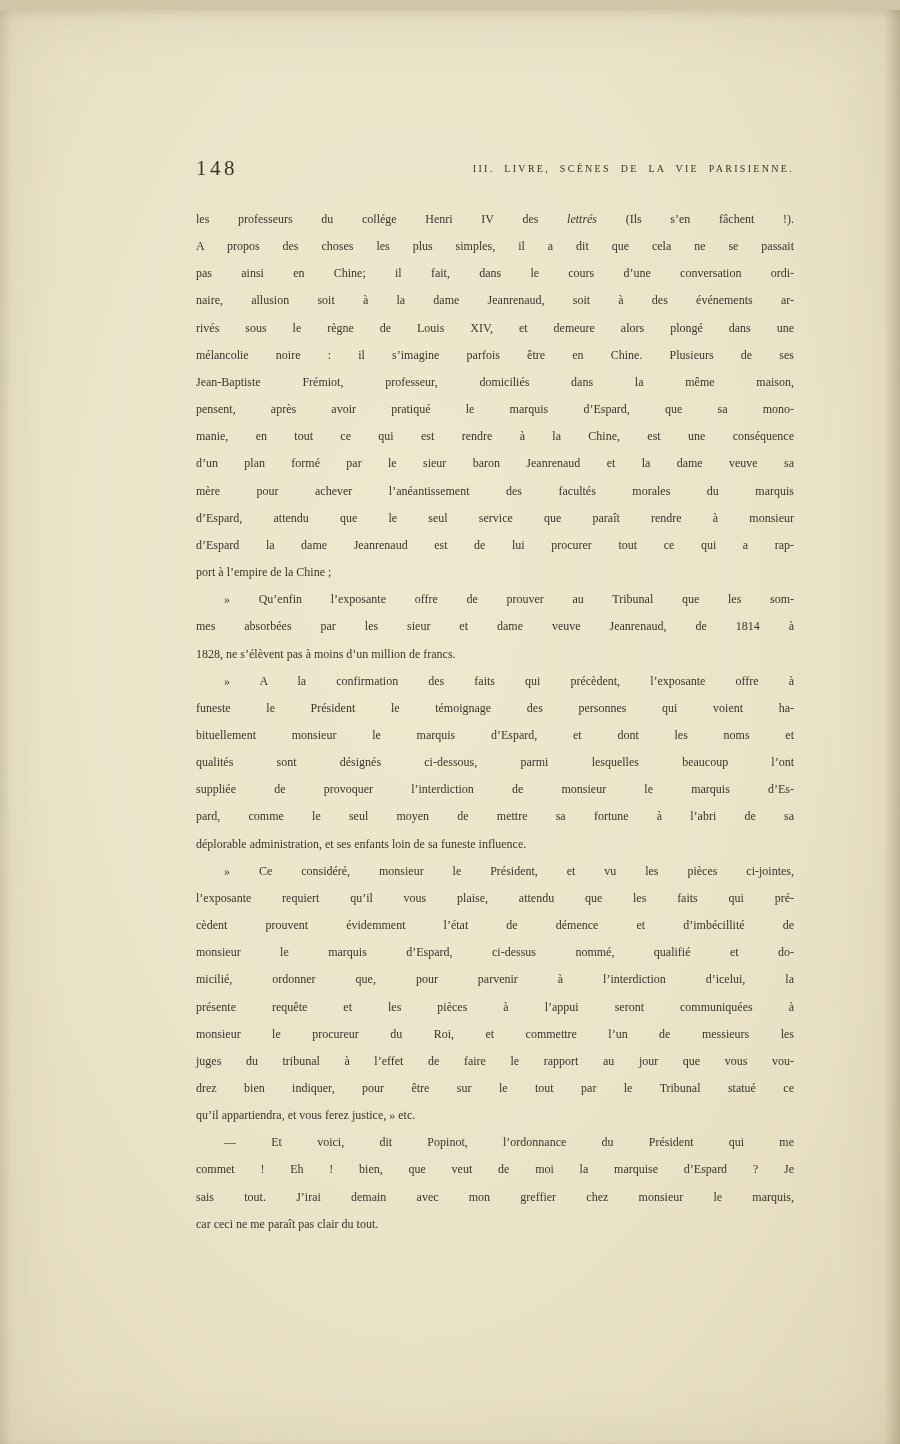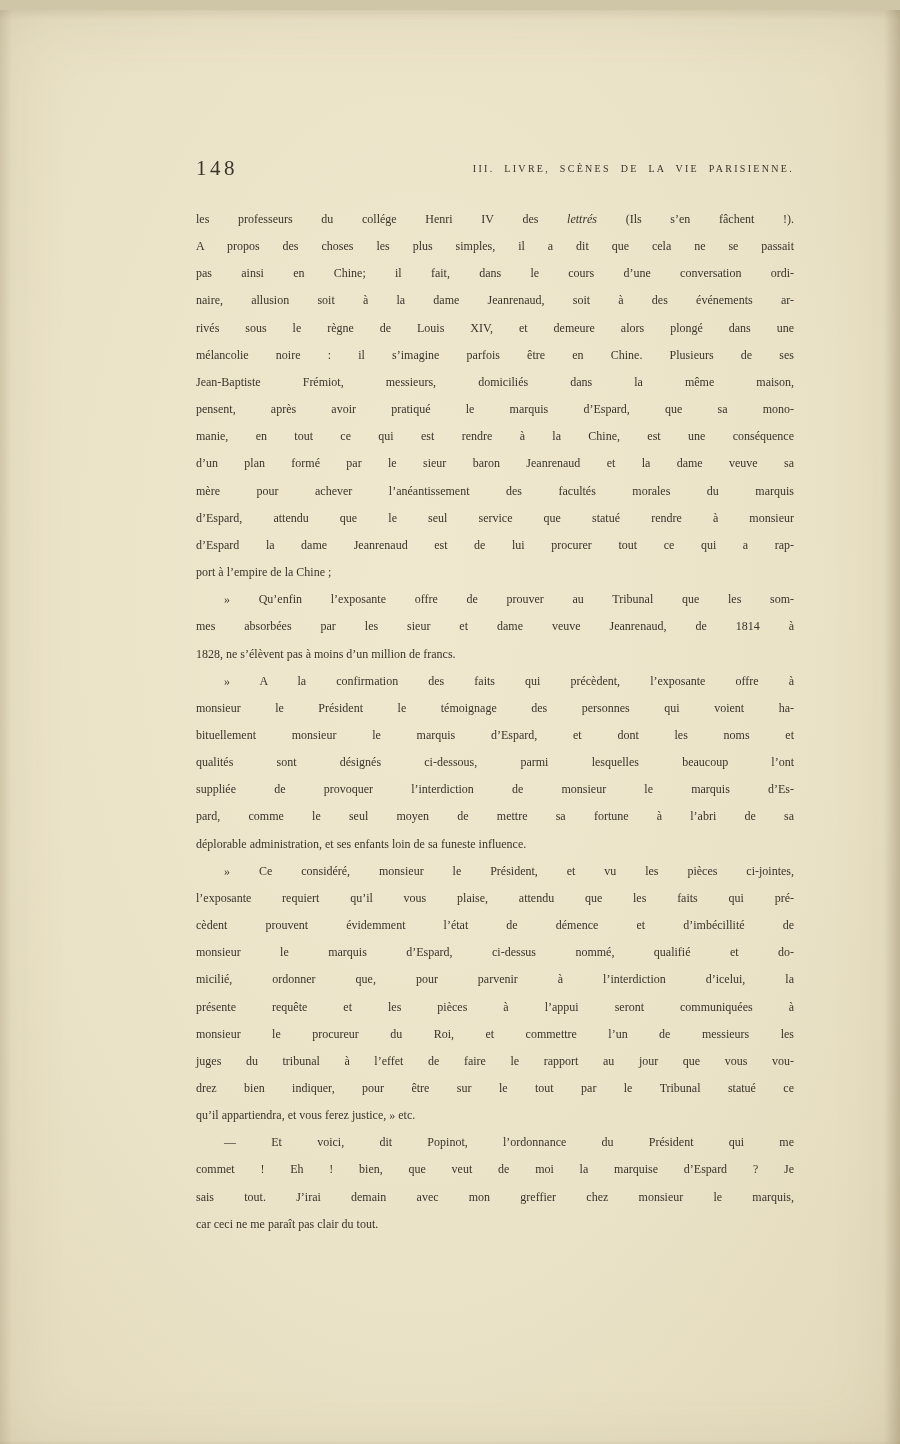--- a/index.html
+++ b/index.html
@@ -70,37 +70,37 @@
       <span class="running-title">III. LIVRE, SCÈNES DE LA VIE PARISIENNE.</span>
     </div>
     <div class="bodytext">
         <div class="para">
           <div class="line">les professeurs du collége Henri IV des <i>lettrés</i> (Ils s’en fâchent !).</div>
           <div class="line">A propos des choses les plus simples, il a dit que cela ne se passait</div>
           <div class="line">pas ainsi en Chine; il fait, dans le cours d’une conversation ordi-</div>
           <div class="line">naire, allusion soit à la dame Jeanrenaud, soit à des événements ar-</div>
           <div class="line">rivés sous le règne de Louis XIV, et demeure alors plongé dans une</div>
           <div class="line">mélancolie noire : il s’imagine parfois être en Chine. Plusieurs de ses</div>
-          <div class="line">Jean-Baptiste Frémiot, messieurs, domiciliés dans la même maison,</div>
+          <div class="line">Jean-Baptiste Frémiot, professeur, domiciliés dans la même maison,</div>
           <div class="line">pensent, après avoir pratiqué le marquis d’Espard, que sa mono-</div>
           <div class="line">manie, en tout ce qui est rendre à la Chine, est une conséquence</div>
           <div class="line">d’un plan formé par le sieur baron Jeanrenaud et la dame veuve sa</div>
           <div class="line">mère pour achever l’anéantissement des facultés morales du marquis</div>
-          <div class="line">d’Espard, attendu que le seul service que statué rendre à monsieur</div>
+          <div class="line">d’Espard, attendu que le seul service que paraît rendre à monsieur</div>
           <div class="line">d’Espard la dame Jeanrenaud est de lui procurer tout ce qui a rap-</div>
           <div class="line last">port à l’empire de la Chine ;</div>
         </div>
         <div class="para">
           <div class="line indent">» Qu’enfin l’exposante offre de prouver au Tribunal que les som-</div>
           <div class="line">mes absorbées par les sieur et dame veuve Jeanrenaud, de 1814 à</div>
           <div class="line last">1828, ne s’élèvent pas à moins d’un million de francs.</div>
         </div>
         <div class="para">
           <div class="line indent">» A la confirmation des faits qui précèdent, l’exposante offre à</div>
-          <div class="line">monsieur le Président le témoignage des personnes qui voient ha-</div>
+          <div class="line">funeste le Président le témoignage des personnes qui voient ha-</div>
           <div class="line">bituellement monsieur le marquis d’Espard, et dont les noms et</div>
           <div class="line">qualités sont désignés ci-dessous, parmi lesquelles beaucoup l’ont</div>
           <div class="line">suppliée de provoquer l’interdiction de monsieur le marquis d’Es-</div>
           <div class="line">pard, comme le seul moyen de mettre sa fortune à l’abri de sa</div>
           <div class="line last">déplorable administration, et ses enfants loin de sa funeste influence.</div>
         </div>
         <div class="para">
           <div class="line indent">» Ce considéré, monsieur le Président, et vu les pièces ci-jointes,</div>
           <div class="line">l’exposante requiert qu’il vous plaise, attendu que les faits qui pré-</div>
           <div class="line">cèdent prouvent évidemment l’état de démence et d’imbécillité de</div>

